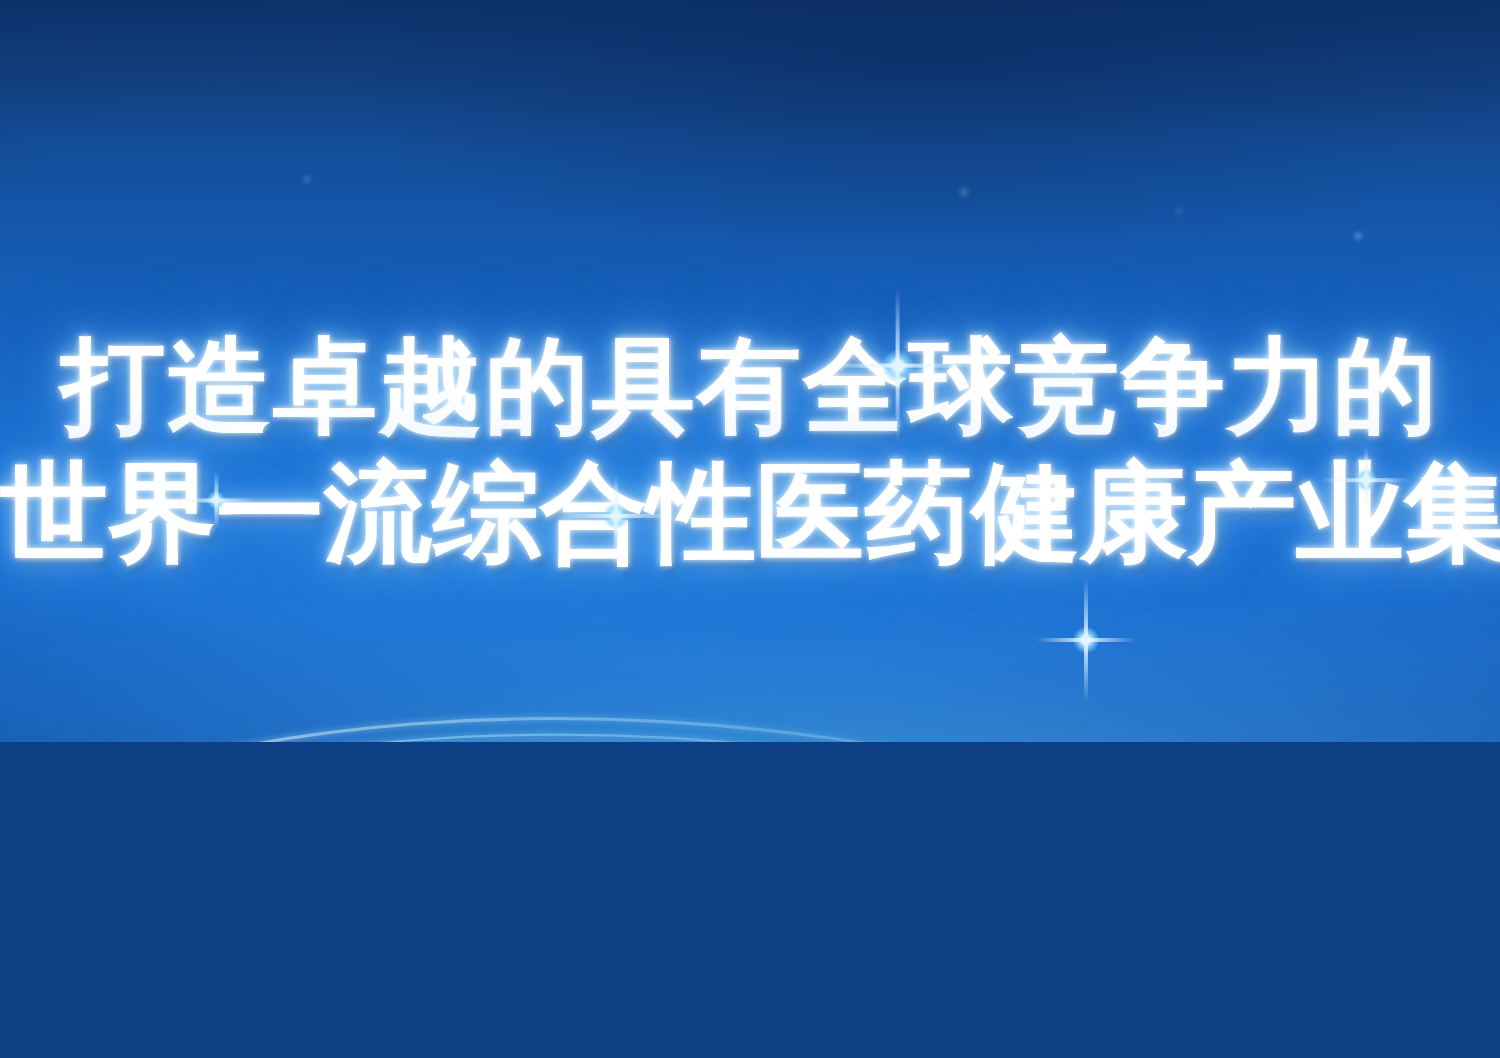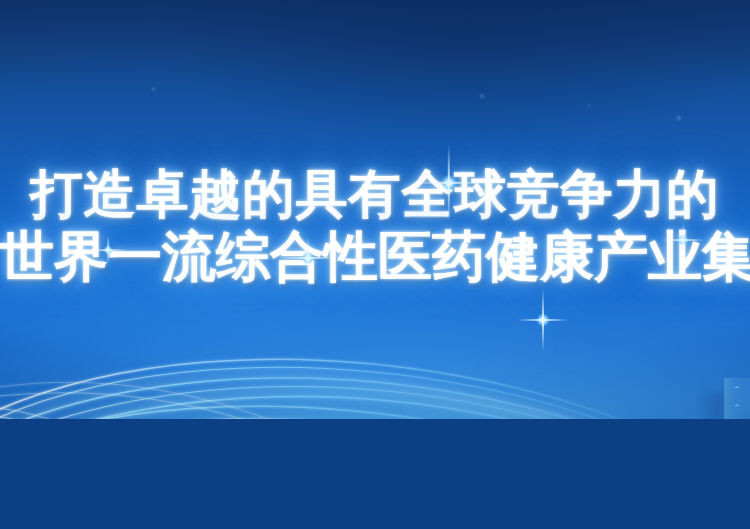--- a/index.html
+++ b/index.html
@@ -1,20 +1,20 @@
 <!DOCTYPE html>
 <html><head>
 <meta charset="utf-8">
 <style>
   html,body{margin:0;padding:0;background:#0d3f85;}
   *{box-sizing:border-box;}
 
   #banner{
     position:relative;
-    width:750px;height:419px;
+    width:750px;height:371px;
     overflow:hidden;
     font-family:"DejaVu Sans","Liberation Sans",sans-serif;
     background:
       radial-gradient(150% 90% at 50% 118%, rgba(70,200,255,0.55) 0%, rgba(40,150,245,0.28) 30%, rgba(20,90,200,0.0) 62%),
       linear-gradient(180deg,
         #123f7d 0%,
         #14468a 10%,
         #14509d 22%,
         #155ab0 34%,
         #1763c0 46%,

